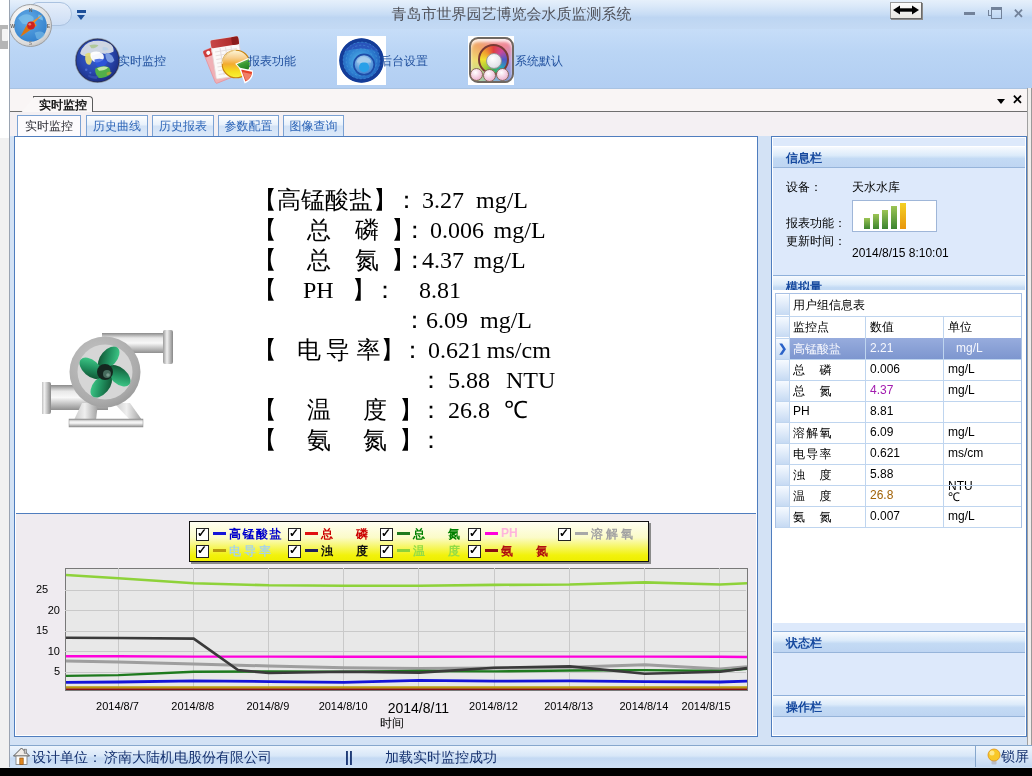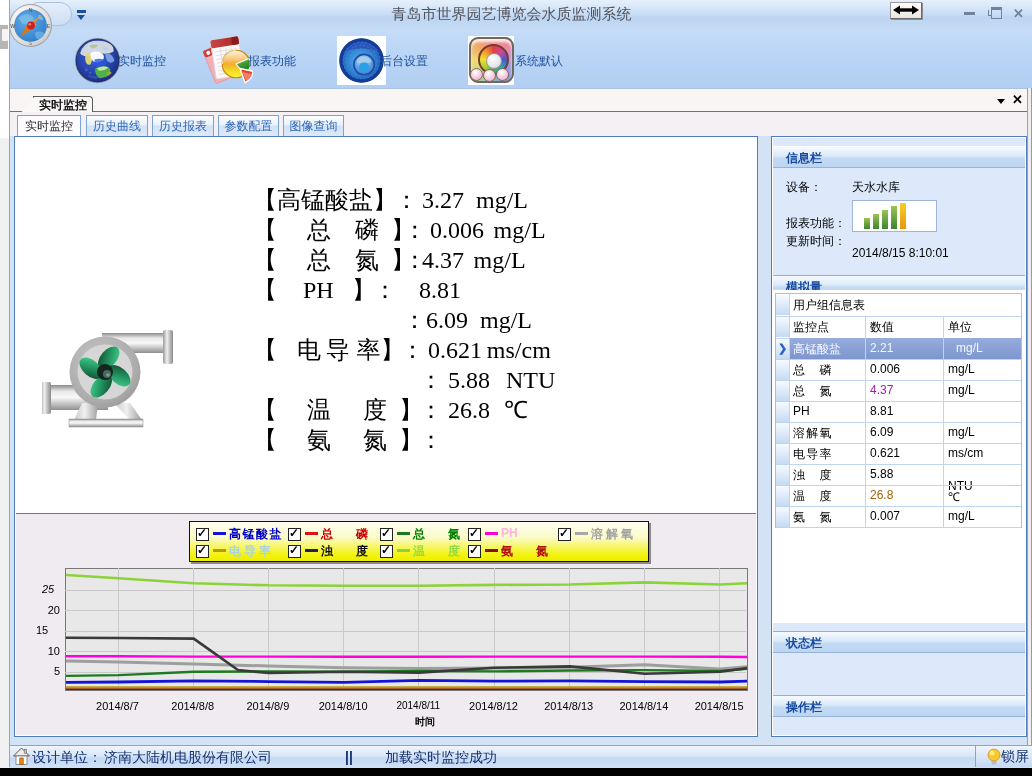--- a/index.html
+++ b/index.html
@@ -351,35 +351,35 @@
 <svg class="abs" style="left:50px;top:55px;" width="681" height="121" viewBox="0 0 681 121">
             <polyline points="0.0,92.1 52.5,92.9 127.7,95.0 202.9,97.0 278.1,98.7 353.3,99.5 428.5,99.1 503.7,98.3 578.9,95.8 654.1,99.9 681.0,97.7" fill="none" stroke="#9e9e9e" stroke-width="3.0"></polyline>
             <polyline points="0.0,106.9 52.5,106.1 127.7,102.8 202.9,102.4 278.1,102.8 353.3,102.0 428.5,102.4 503.7,101.5 578.9,101.1 654.1,102.0 681.0,99.9" fill="none" stroke="#1e7a1e" stroke-width="2.4"></polyline>
             <polyline points="0.0,87.2 52.5,87.2 127.7,87.6 202.9,87.6 278.1,87.8 353.3,87.8 428.5,87.6 503.7,87.6 578.9,87.6 654.1,87.8 681.0,88.0" fill="none" stroke="#ff00dc" stroke-width="2.4"></polyline>
             <polyline points="0.0,68.8 52.5,69.0 127.7,69.6 172.0,101.1 202.9,104.0 278.1,102.8 353.3,103.6 428.5,98.7 503.7,97.4 578.9,104.8 654.1,102.8 681.0,99.1" fill="none" stroke="#3a3a3a" stroke-width="2.6"></polyline>
             <polyline points="0.0,113.4 52.5,113.0 127.7,111.8 202.9,112.6 278.1,113.4 353.3,111.4 428.5,112.2 503.7,111.8 578.9,112.6 654.1,113.0 681.0,112.2" fill="none" stroke="#1414d8" stroke-width="2.8"></polyline>
             <polyline points="0.0,6.0 52.5,9.3 127.7,14.2 202.9,16.3 278.1,16.7 353.3,16.7 428.5,15.9 503.7,15.5 578.9,13.4 654.1,15.5 681.0,14.2" fill="none" stroke="#8ed23a" stroke-width="2.6"></polyline>
             <line x1="0" y1="118.5" x2="681" y2="118.5" stroke="#b89a10" stroke-width="2.4"></line>
             <line x1="0" y1="120.6" x2="681" y2="120.6" stroke="#8a1010" stroke-width="2"></line>
           </svg>
-<div class="abs" style="left:20px;top:69.1px;width:24px;text-align:center;font-size:11px;font-style:italic;">25</div>
+<div class="abs" style="left:20px;top:69.1px;width:24px;text-align:left;font-size:11px;">25</div>
           <div class="abs" style="left:20px;top:89.6px;width:24px;text-align:right;font-size:11px;">20</div>
           <div class="abs" style="left:20px;top:110.1px;width:24px;text-align:left;font-size:11px;">15</div>
           <div class="abs" style="left:20px;top:130.6px;width:24px;text-align:right;font-size:11px;">10</div>
           <div class="abs" style="left:20px;top:151.1px;width:24px;text-align:right;font-size:11px;">5</div>
           <div class="abs" style="left:64.0px;top:186px;width:75px;text-align:center;font-size:11px;">2014/8/7</div>
           <div class="abs" style="left:139.2px;top:186px;width:75px;text-align:center;font-size:11px;">2014/8/8</div>
           <div class="abs" style="left:214.4px;top:186px;width:75px;text-align:center;font-size:11px;">2014/8/9</div>
           <div class="abs" style="left:289.6px;top:186px;width:75px;text-align:center;font-size:11px;">2014/8/10</div>
-          <div class="abs" style="left:364.8px;top:186px;width:75px;text-align:center;font-size:10px;">2014/8/11</div>
+          <div class="abs" style="left:364.8px;top:186px;width:75px;text-align:center;font-size:14px;">2014/8/11</div>
           <div class="abs" style="left:440.0px;top:186px;width:75px;text-align:center;font-size:11px;">2014/8/12</div>
           <div class="abs" style="left:515.2px;top:186px;width:75px;text-align:center;font-size:11px;">2014/8/13</div>
           <div class="abs" style="left:590.4px;top:186px;width:75px;text-align:center;font-size:11px;">2014/8/14</div>
-          <div class="abs" style="left:665.6px;top:186px;width:75px;text-align:center;font-size:11px;">2014/8/15</div>
-<div class="abs" style="left:399px;top:201px;font-size:10px;font-weight:bold;">时间</div>
+          <div class="abs" style="left:665.6px;top:186px;width:75px;font-size:11px;">2014/8/15</div>
+<div class="abs" style="left:364px;top:201px;font-size:12px;font-weight:normal;">时间</div>
 </div>
     </div>
     <div class="abs panelB">
       <div class="abs phead" style="top:1px;left:1px;border-top:1px solid #fff;">信息栏</div>
       <div class="abs" style="left:14px;top:42px;font-size:12px;">设备：</div>
       <div class="abs" style="left:80px;top:42px;font-size:12px;">天水水库</div>
       <div class="abs" style="left:14px;top:78px;font-size:12px;">报表功能：</div>
       <div class="abs" style="left:80px;top:63px;width:83px;height:30px;background:#fff;border:1px solid #9fb6d8;">
           <div class="abs" style="left:11px;top:17px;width:6px;height:11px;background:linear-gradient(#9cc454,#3c8430);"></div>
           <div class="abs" style="left:20px;top:13px;width:6px;height:15px;background:linear-gradient(#9cc454,#3c8430);"></div>

